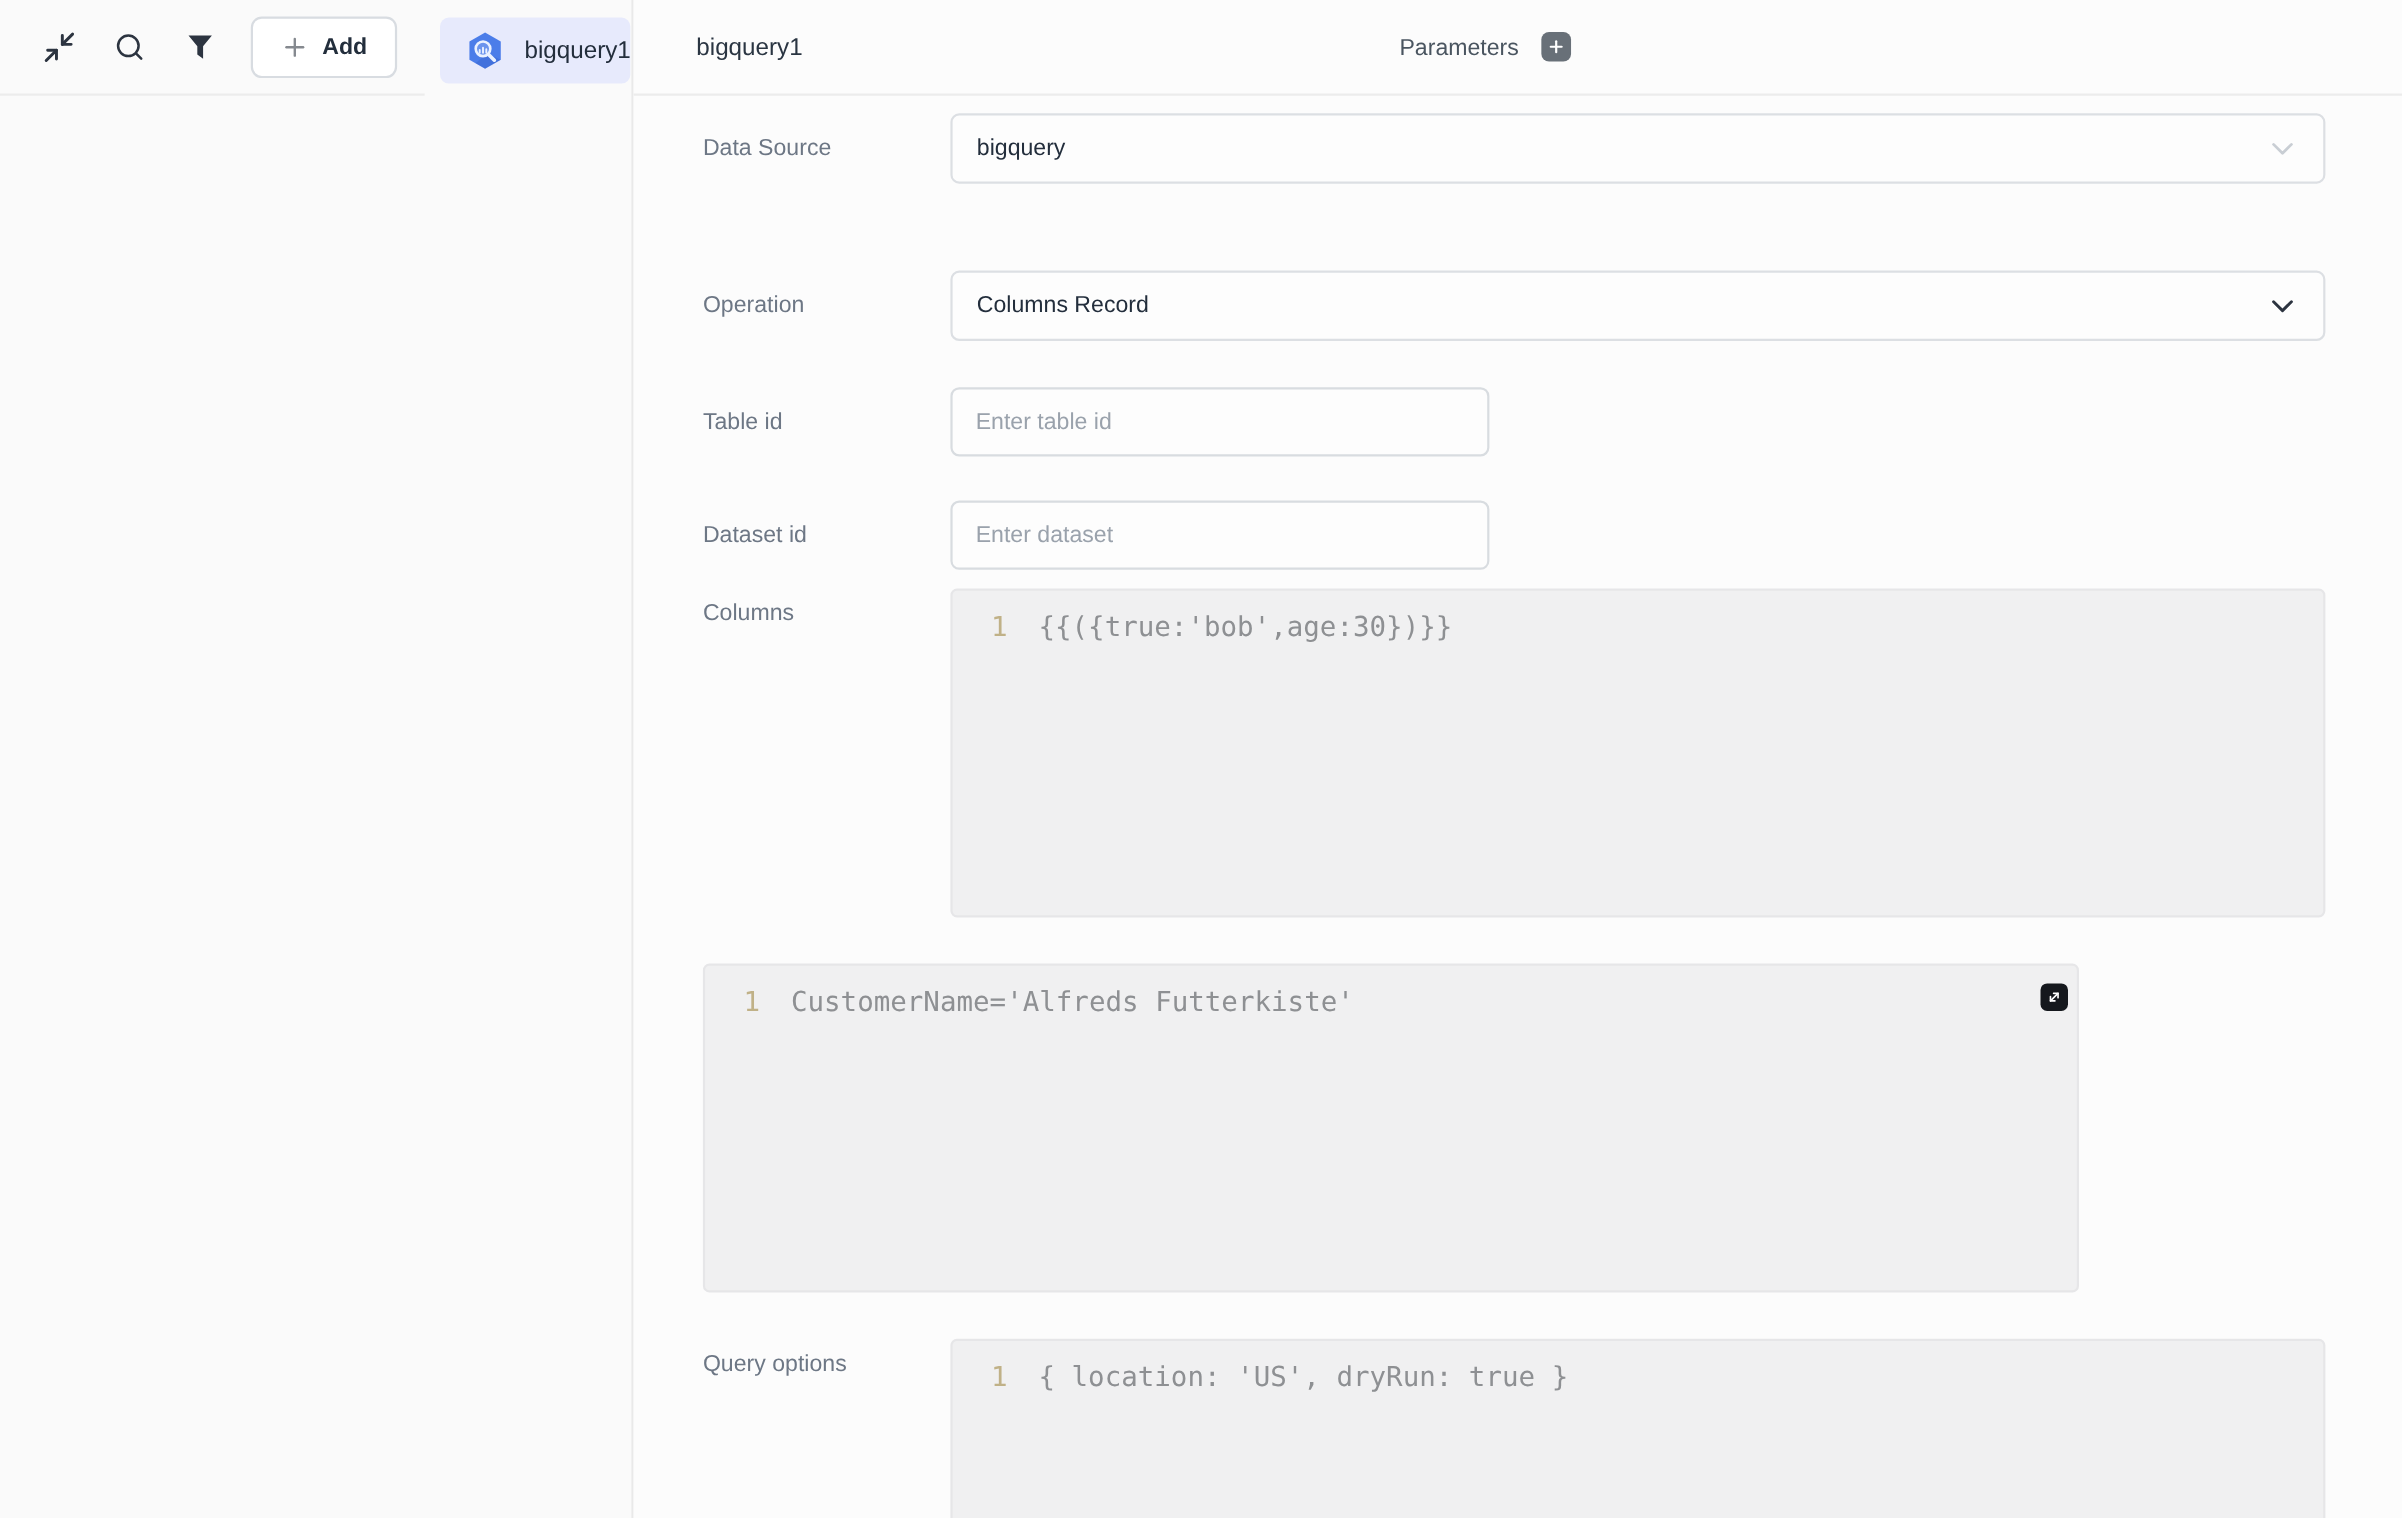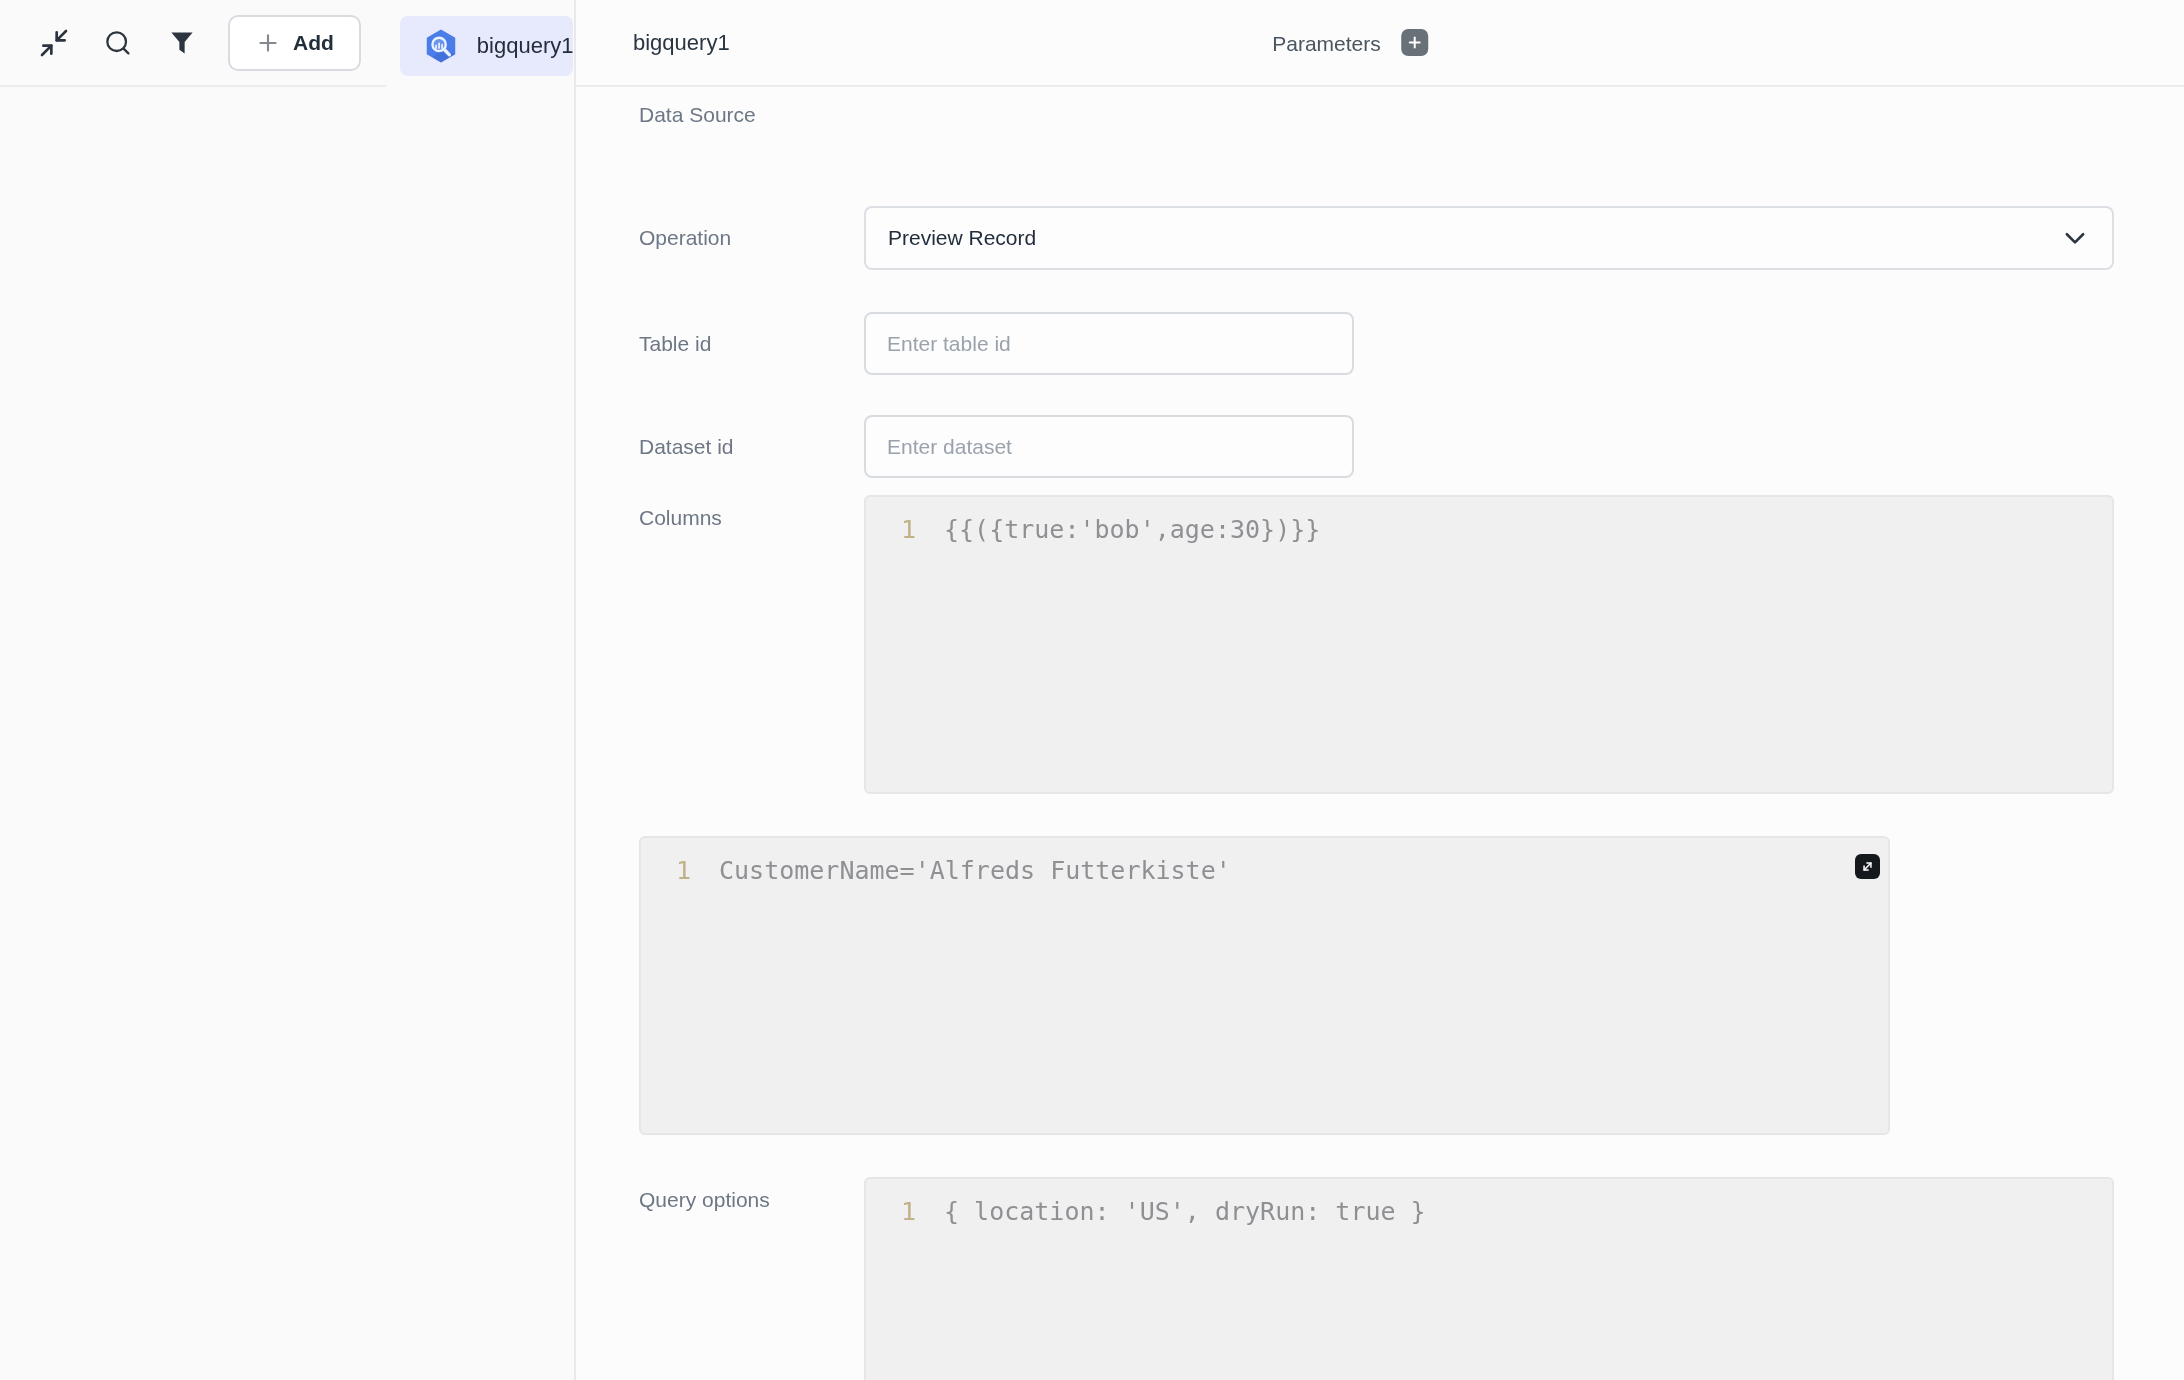--- a/index.html
+++ b/index.html
@@ -130,27 +130,37 @@
             <line x1="5" y1="12" x2="19" y2="12"></line>
         </svg>
       </button>
     </div>
   </header>
 
   <div class="form">
 
     <div class="row center">
       <div class="row-label">Data Source</div>
+      <div class="row-control">
+        <div class="select">
+          <span>bigquery</span>
+          <span class="chev">
+            <svg width="30" height="30" viewBox="0 0 24 24" fill="none" stroke="#c9ced4" stroke-width="2" stroke-linecap="round" stroke-linejoin="round">
+              <polyline points="5.5 9 12 15.5 18.5 9"></polyline>
+            </svg>
+          </span>
+        </div>
+      </div>
     </div>
 
     <div class="row center mt-operation">
       <div class="row-label">Operation</div>
       <div class="row-control">
         <div class="select">
-          <span>Preview Record</span>
+          <span>Columns Record</span>
           <span class="chev">
             <svg width="30" height="30" viewBox="0 0 24 24" fill="none" stroke="#2c3440" stroke-width="2.1" stroke-linecap="round" stroke-linejoin="round">
               <polyline points="5.5 9 12 15.5 18.5 9"></polyline>
             </svg>
           </span>
         </div>
       </div>
     </div>
 
     <div class="row center mt-tableid">

